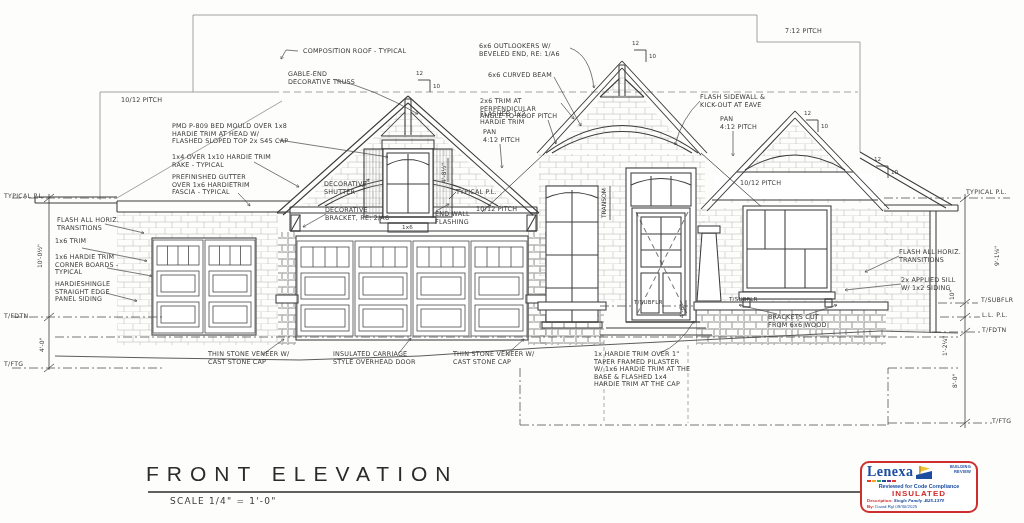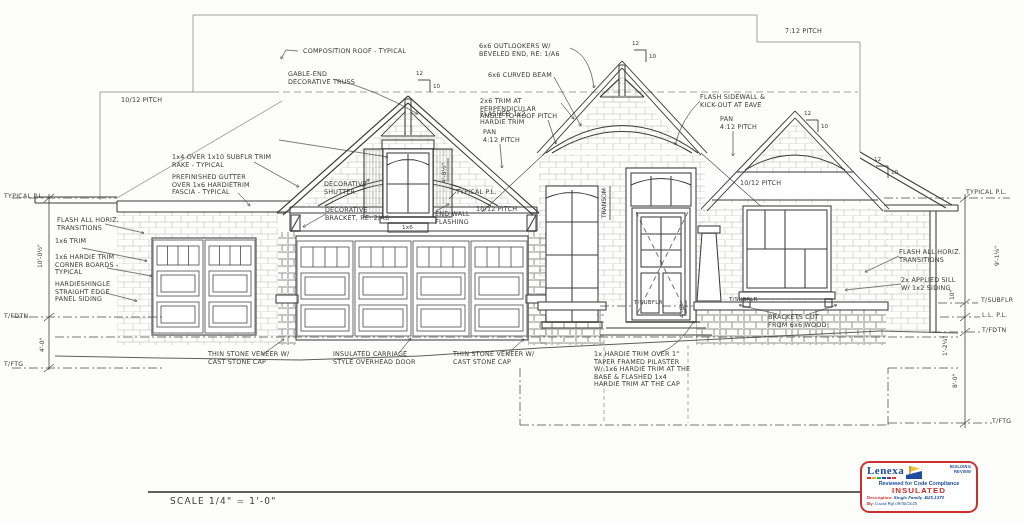--- a/index.html
+++ b/index.html
@@ -15,21 +15,21 @@
         font-family:"DejaVu Sans", sans-serif;transform:rotate(-90deg);transform-origin:left top;}
   .pnum{position:absolute;font-size:5.6px;color:#3a3a3a;font-family:"DejaVu Sans", sans-serif;}
   .title{position:absolute;left:146px;top:462px;font-size:21px;letter-spacing:8px;
         color:#2b2b2b;font-weight:500;font-family:"Liberation Sans", sans-serif;}
   .scale{position:absolute;left:170px;top:496px;font-size:9px;letter-spacing:1.2px;color:#3a3a3a;
         font-family:"DejaVu Sans", sans-serif;}
   
   .stamp{position:absolute;left:860px;top:461px;width:118px;height:52px;border:2px solid #cf2e2e;
          border-radius:9px;background:#fff;box-sizing:border-box;padding:2px 5px 1px 5px;}
   .stamp-row1{display:flex;align-items:flex-start;}
-  .stamp-brand{font-size:11px;font-weight:bold;color:#1c4da1;font-family:"Liberation Serif", serif;
+  .stamp-brand{font-size:14px;font-weight:bold;color:#1c4da1;font-family:"Liberation Serif", serif;
          letter-spacing:.5px;line-height:1;}
   .stamp-strip{display:flex;gap:1px;margin-top:1px;}
   .stamp-strip span{width:4px;height:2px;display:block;}
   .stamp-dept{margin-left:auto;font-size:4px;font-weight:bold;color:#1c4da1;text-align:right;
          white-space:pre-line;line-height:1.2;letter-spacing:.2px;}
   .stamp-reviewed{font-size:5.4px;font-weight:bold;color:#1c4da1;text-align:center;margin-top:1px;}
   .stamp-status{font-size:8px;font-weight:bold;color:#cf2e2e;text-align:center;letter-spacing:1px;}
   .stamp-kv{font-size:4.4px;line-height:1.25;white-space:nowrap;}
   .kv-label{color:#cf2e2e;font-weight:bold;}
   .kv-value{color:#1c4da1;font-style:italic;font-weight:bold;}
@@ -264,21 +264,24 @@
 <div class="ann" style="left:483px;top:129px">PAN
 4:12 PITCH</div>
 <div class="ann" style="left:720px;top:116px">PAN
 4:12 PITCH</div>
 <div class="ann" style="left:785px;top:28px">7:12 PITCH</div>
 <div class="ann" style="left:700px;top:94px">FLASH SIDEWALL &amp;
 KICK-OUT AT EAVE</div>
 <div class="ann" style="left:121px;top:97px">10/12 PITCH</div>
 <div class="ann" style="left:476px;top:206px">10/12 PITCH</div>
 <div class="ann" style="left:740px;top:180px">10/12 PITCH</div>
-<div class="ann" style="left:172px;top:154px">1x4 OVER 1x10 SUBFLR TRIM
+<div class="ann" style="left:172px;top:123px">PMD P-809 BED MOULD OVER 1x8
+HARDIE TRIM AT HEAD W/
+FLASHED SLOPED TOP 2x S4S CAP</div>
+<div class="ann" style="left:172px;top:154px">1x4 OVER 1x10 HARDIE TRIM
 RAKE - TYPICAL</div>
 <div class="ann" style="left:172px;top:174px">PREFINISHED GUTTER
 OVER 1x6 HARDIETRIM
 FASCIA - TYPICAL</div>
 <div class="ann" style="left:324px;top:181px">DECORATIVE
 SHUTTER</div>
 <div class="ann" style="left:325px;top:207px">DECORATIVE
 BRACKET, RE: 2/A6</div>
 <div class="ann" style="left:435px;top:211px">END WALL
 FLASHING</div>
@@ -334,20 +337,21 @@
 
 <div class="pnum" style="left:416px;top:70px">12</div>
 <div class="pnum" style="left:433px;top:83px">10</div>
 <div class="pnum" style="left:632px;top:40px">12</div>
 <div class="pnum" style="left:649px;top:53px">10</div>
 <div class="pnum" style="left:804px;top:110px">12</div>
 <div class="pnum" style="left:821px;top:123px">10</div>
 <div class="pnum" style="left:874px;top:156px">12</div>
 <div class="pnum" style="left:891px;top:169px">10</div>
 
+<div class="title">FRONT ELEVATION</div>
 <div class="scale">SCALE 1/4" = 1'-0"</div>
 
 <div class="stamp">
   <div class="stamp-row1">
     <div>
       <div class="stamp-brand">Lenexa</div>
       <div class="stamp-strip">
         <span style="background:#e63b2e"></span>
             <span style="background:#f5a623"></span>
         <span style="background:#3aa655"></span>

